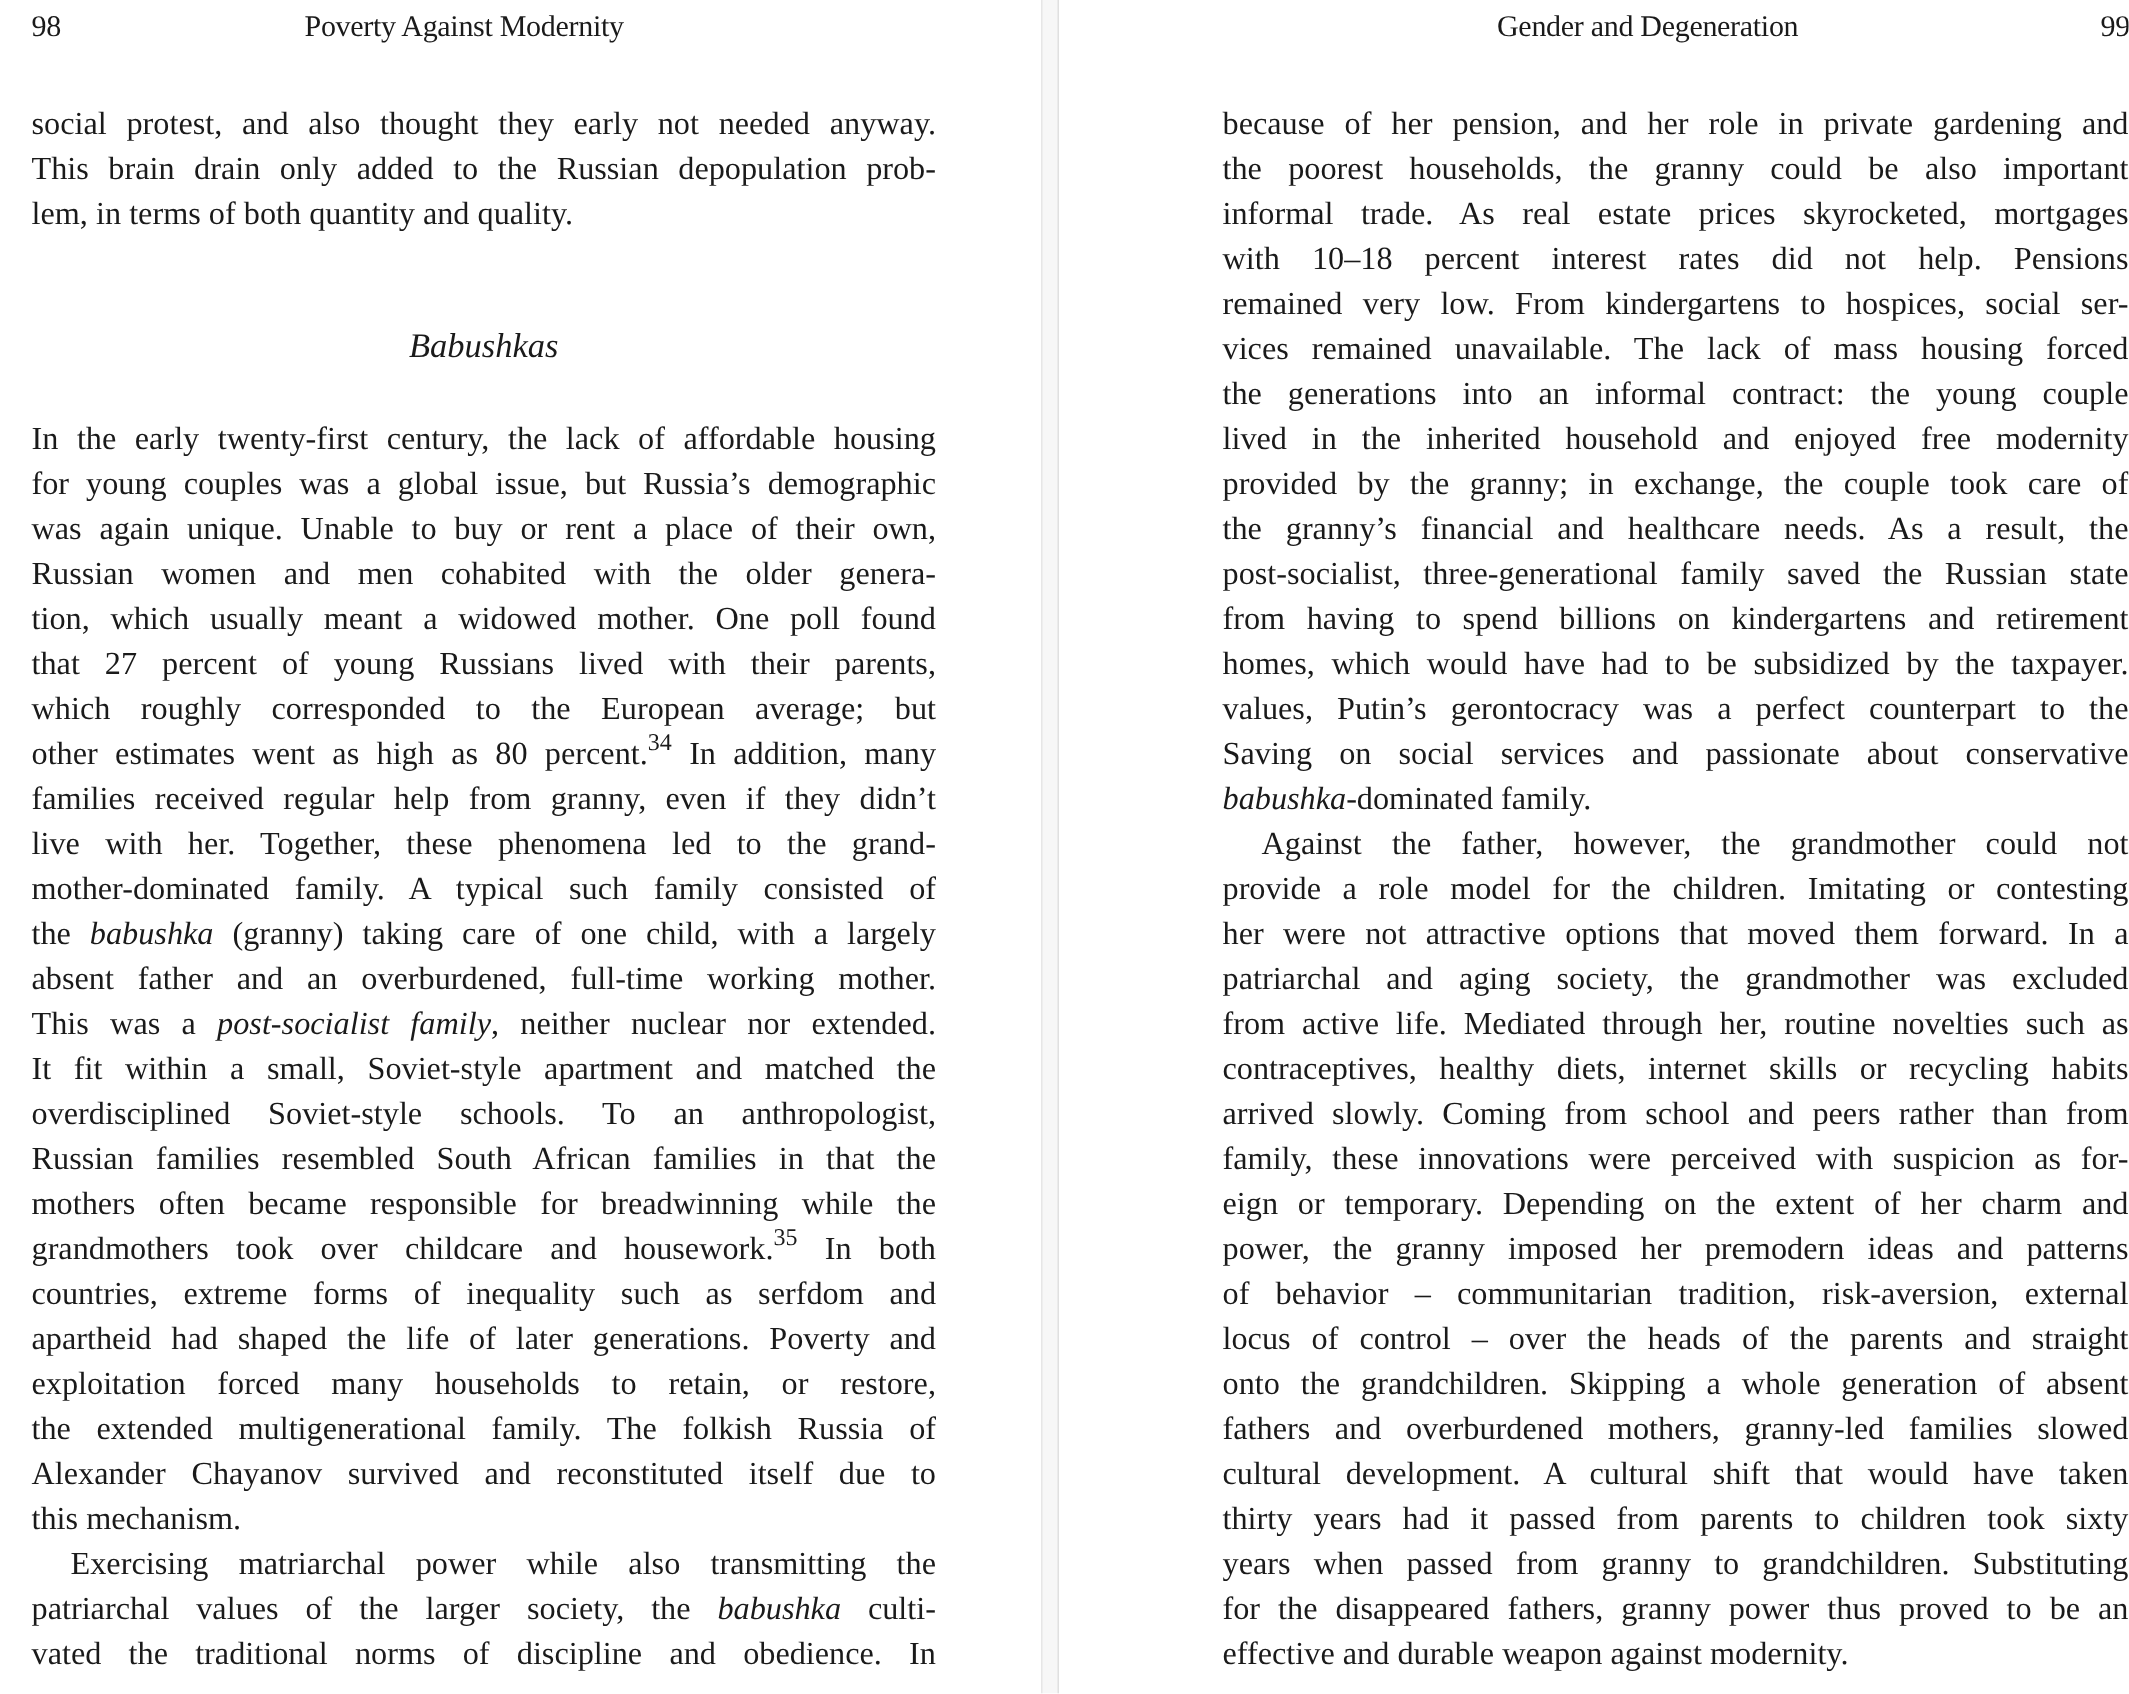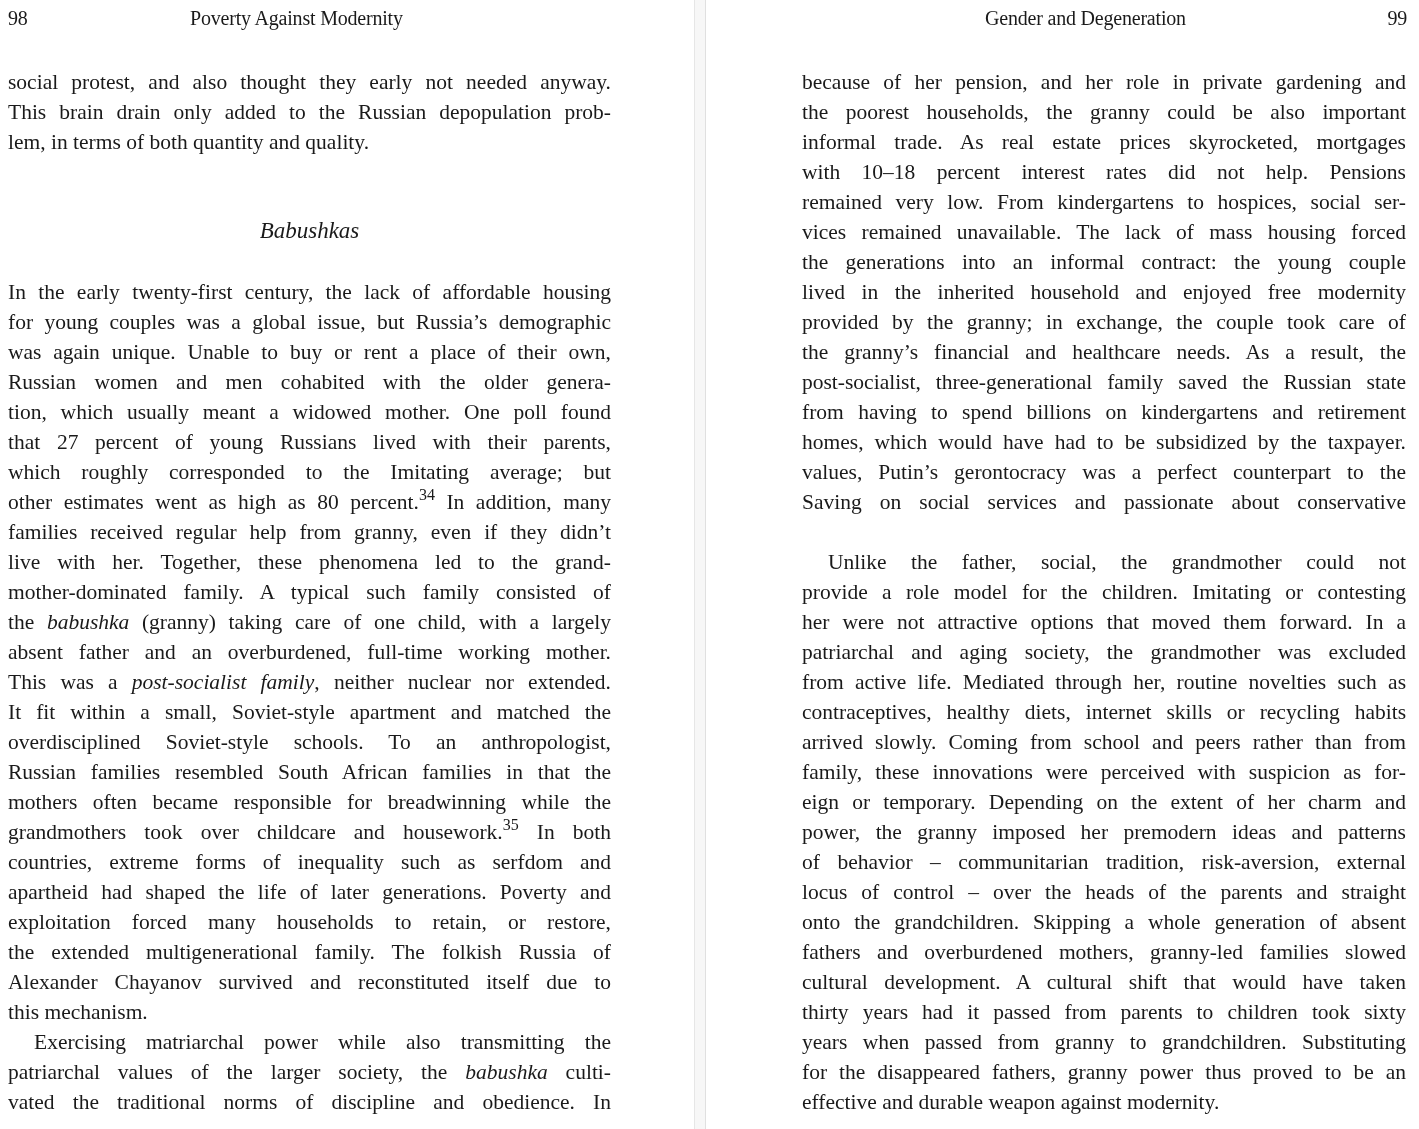--- a/index.html
+++ b/index.html
@@ -13,20 +13,21 @@
     position: relative;
     overflow: hidden;
     font-family: "Liberation Serif", "DejaVu Serif", serif;
     color: #1a1a1a;
   }
   .page {
     position: absolute;
     top: 0;
     height: 1129px;
     background: #ffffff;
+    margin-left: 13px;
   }
   .page-left { left: 0; width: 694px; }
   .page-right { left: 706px; width: 713px; }
   .gutter {
     position: absolute;
     left: 694px;
     top: 0;
     width: 12px;
     height: 1129px;
     background: #f7f7f7;
@@ -97,21 +98,21 @@
 
   <div class="section-heading">Babushkas</div>
 
   <div class="text-block left-block" id="left-p1" style="top:277px;">
       <span class="line">In the early twenty-first century, the lack of affordable housing</span>
       <span class="line">for young couples was a global issue, but Russia’s demographic</span>
       <span class="line">was again unique. Unable to buy or rent a place of their own,</span>
       <span class="line">Russian women and men cohabited with the older genera-</span>
       <span class="line">tion, which usually meant a widowed mother. One poll found</span>
       <span class="line">that 27 percent of young Russians lived with their parents,</span>
-      <span class="line">which roughly corresponded to the Imitating average; but</span>
+      <span class="line">which roughly corresponded to the European average; but</span>
       <span class="line">other estimates went as high as 80 percent.<sup>34</sup> In addition, many</span>
       <span class="line">families received regular help from granny, even if they didn’t</span>
       <span class="line">live with her. Together, these phenomena led to the grand-</span>
       <span class="line">mother-dominated family. A typical such family consisted of</span>
       <span class="line">the <span class="it">babushka</span> (granny) taking care of one child, with a largely</span>
       <span class="line">absent father and an overburdened, full-time working mother.</span>
       <span class="line">This was a <span class="it">post-socialist family</span>, neither nuclear nor extended.</span>
       <span class="line">It fit within a small, Soviet-style apartment and matched the</span>
       <span class="line">overdisciplined Soviet-style schools. To an anthropologist,</span>
       <span class="line">Russian families resembled South African families in that the</span>
@@ -146,23 +147,24 @@
       <span class="line">vices remained unavailable. The lack of mass housing forced</span>
       <span class="line">the generations into an informal contract: the young couple</span>
       <span class="line">lived in the inherited household and enjoyed free modernity</span>
       <span class="line">provided by the granny; in exchange, the couple took care of</span>
       <span class="line">the granny’s financial and healthcare needs. As a result, the</span>
       <span class="line">post-socialist, three-generational family saved the Russian state</span>
       <span class="line">from having to spend billions on kindergartens and retirement</span>
       <span class="line">homes, which would have had to be subsidized by the taxpayer.</span>
       <span class="line">values, Putin’s gerontocracy was a perfect counterpart to the</span>
       <span class="line">Saving on social services and passionate about conservative</span>
+      <span class="line last"><span class="it">babushka</span>-dominated family.</span>
     </div>
   <div class="text-block right-block" id="right-p2" style="top:547px;">
-      <span class="line indent">Unlike the father, social, the grandmother could not</span>
+      <span class="line indent">Against the father, however, the grandmother could not</span>
       <span class="line">provide a role model for the children. Imitating or contesting</span>
       <span class="line">her were not attractive options that moved them forward. In a</span>
       <span class="line">patriarchal and aging society, the grandmother was excluded</span>
       <span class="line">from active life. Mediated through her, routine novelties such as</span>
       <span class="line">contraceptives, healthy diets, internet skills or recycling habits</span>
       <span class="line">arrived slowly. Coming from school and peers rather than from</span>
       <span class="line">family, these innovations were perceived with suspicion as for-</span>
       <span class="line">eign or temporary. Depending on the extent of her charm and</span>
       <span class="line">power, the granny imposed her premodern ideas and patterns</span>
       <span class="line">of behavior – communitarian tradition, risk-aversion, external</span>

